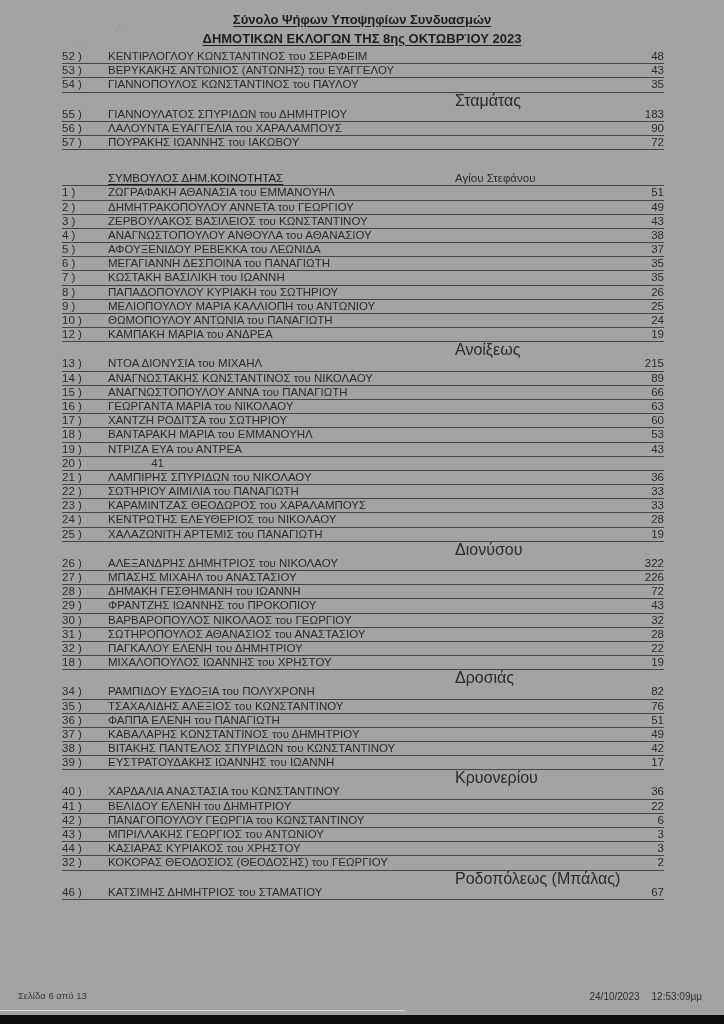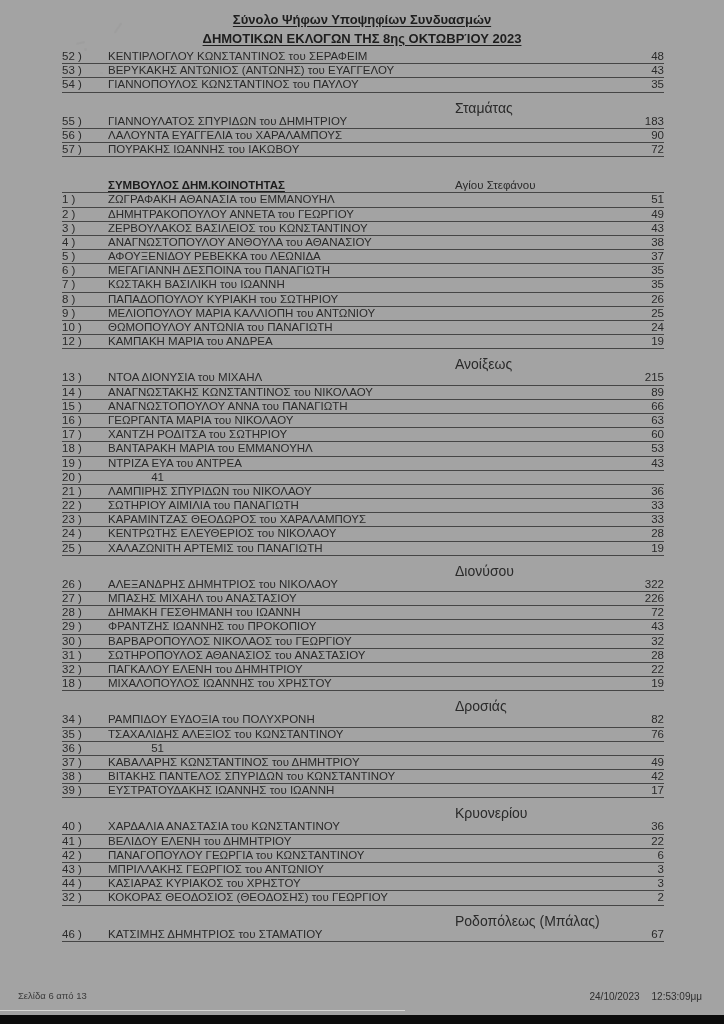--- a/index.html
+++ b/index.html
@@ -42,28 +42,28 @@
     height:14.2px; line-height:13px;
     border-bottom:1.4px solid #454545;
     box-sizing:border-box;
     white-space:nowrap;
   }
   .row .num   { width:46px; flex:0 0 46px; }
   .row .name  { flex:1 1 auto; overflow:hidden; }
   .row .votes { flex:0 0 56px; width:56px; text-align:right; }
 
   .label-line {
-    height:14px; line-height:14px; margin-top:8px;
-    padding-left:393px; font-size:14px; white-space:nowrap;
+    height:14px; line-height:14px; margin-top:1px;
+    padding-left:393px; font-size:16px; white-space:nowrap;
   }
 
   .header-row { margin-top:22px; }
   .header-row .hdr-title {
     display:inline-block; width:347px;
-    font-weight:bold; text-decoration:underline; text-underline-offset:2px;
+    font-weight:normal; text-decoration:underline; text-underline-offset:2px;
     color:#1c1c1c;
   }
   .header-row .hdr-district { display:inline-block; }
 
   .footer-left {
     position:absolute; left:18px; top:990px;
     font-size:9.5px; color:#3a3a3a;
   }
   .footer-right {
     position:absolute; right:22px; top:991px;
@@ -296,20 +296,21 @@
         <span class="name">ΡΑΜΠΙΔΟΥ ΕΥΔΟΞΙΑ του ΠΟΛΥΧΡΟΝΗ</span>
         <span class="votes">82</span>
       </div>
       <div class="row">
         <span class="num">35 )</span>
         <span class="name">ΤΣΑΧΑΛΙΔΗΣ ΑΛΕΞΙΟΣ του ΚΩΝΣΤΑΝΤΙΝΟΥ</span>
         <span class="votes">76</span>
       </div>
       <div class="row">
         <span class="num">36 )</span>
+        <span class="name">ΦΑΠΠΑ ΕΛΕΝΗ του ΠΑΝΑΓΙΩΤΗ</span>
         <span class="votes">51</span>
       </div>
       <div class="row">
         <span class="num">37 )</span>
         <span class="name">ΚΑΒΑΛΑΡΗΣ ΚΩΝΣΤΑΝΤΙΝΟΣ του ΔΗΜΗΤΡΙΟΥ</span>
         <span class="votes">49</span>
       </div>
       <div class="row">
         <span class="num">38 )</span>
         <span class="name">ΒΙΤΑΚΗΣ ΠΑΝΤΕΛΟΣ ΣΠΥΡΙΔΩΝ του ΚΩΝΣΤΑΝΤΙΝΟΥ</span>

